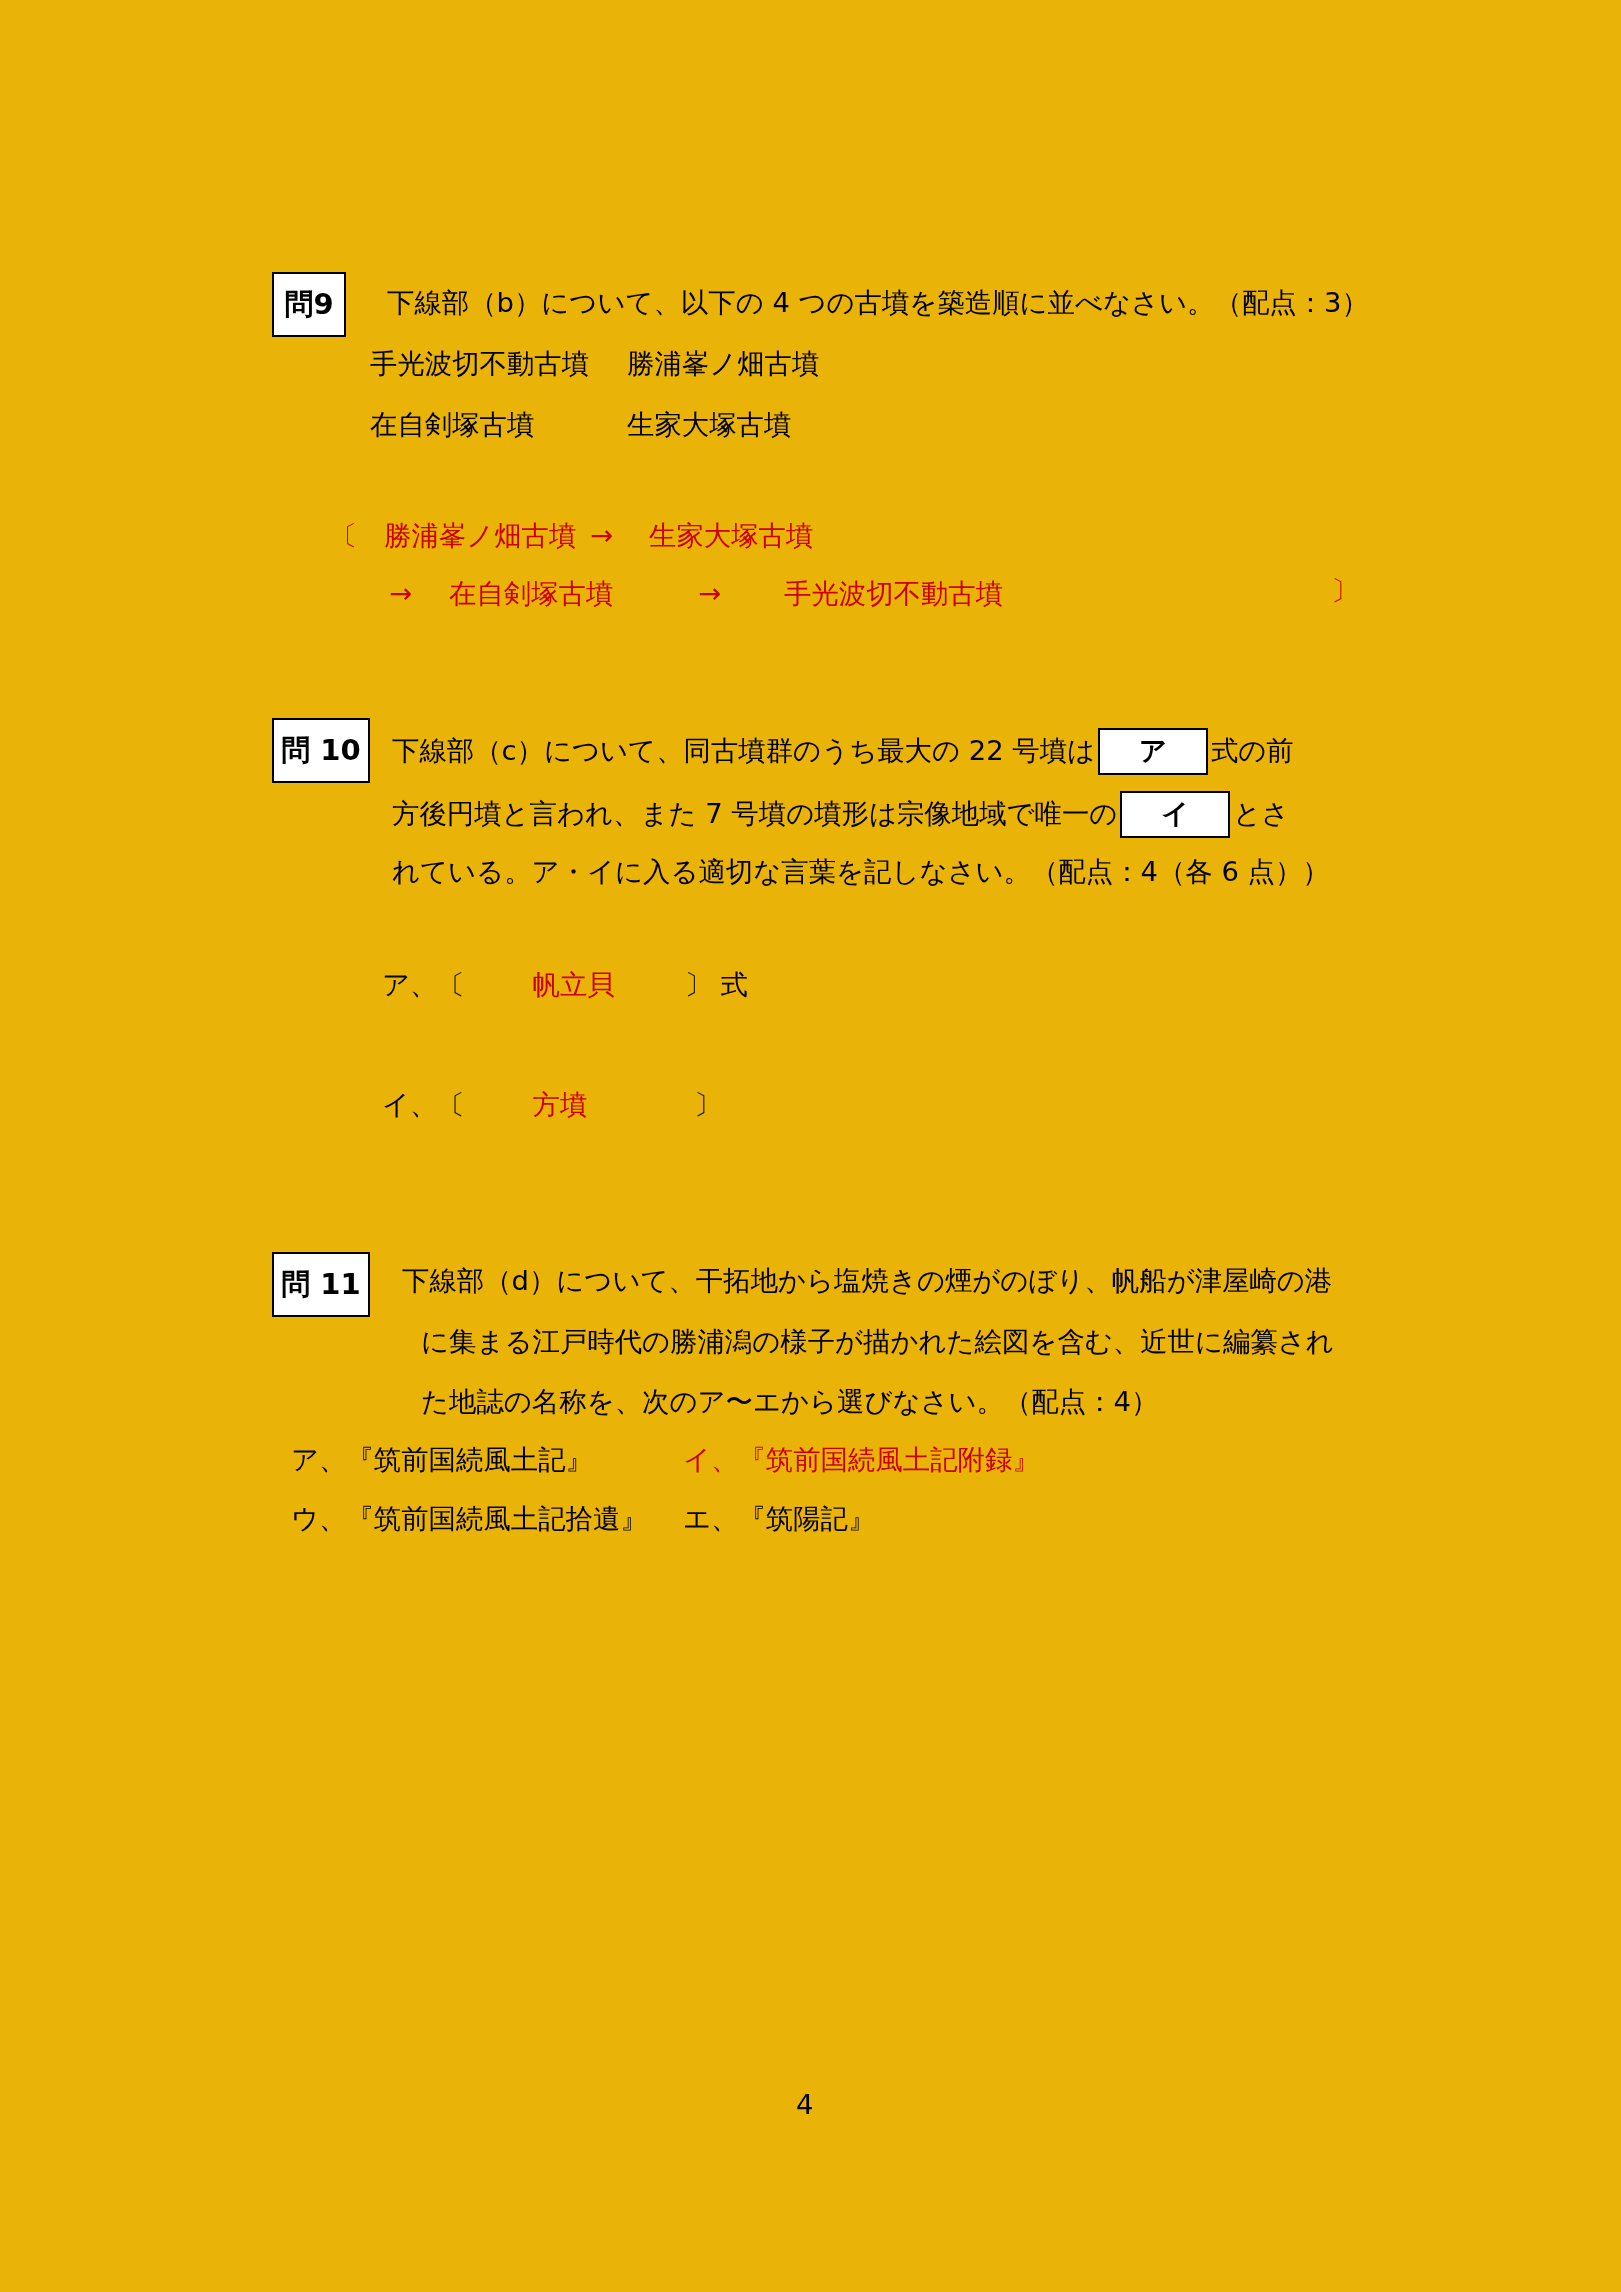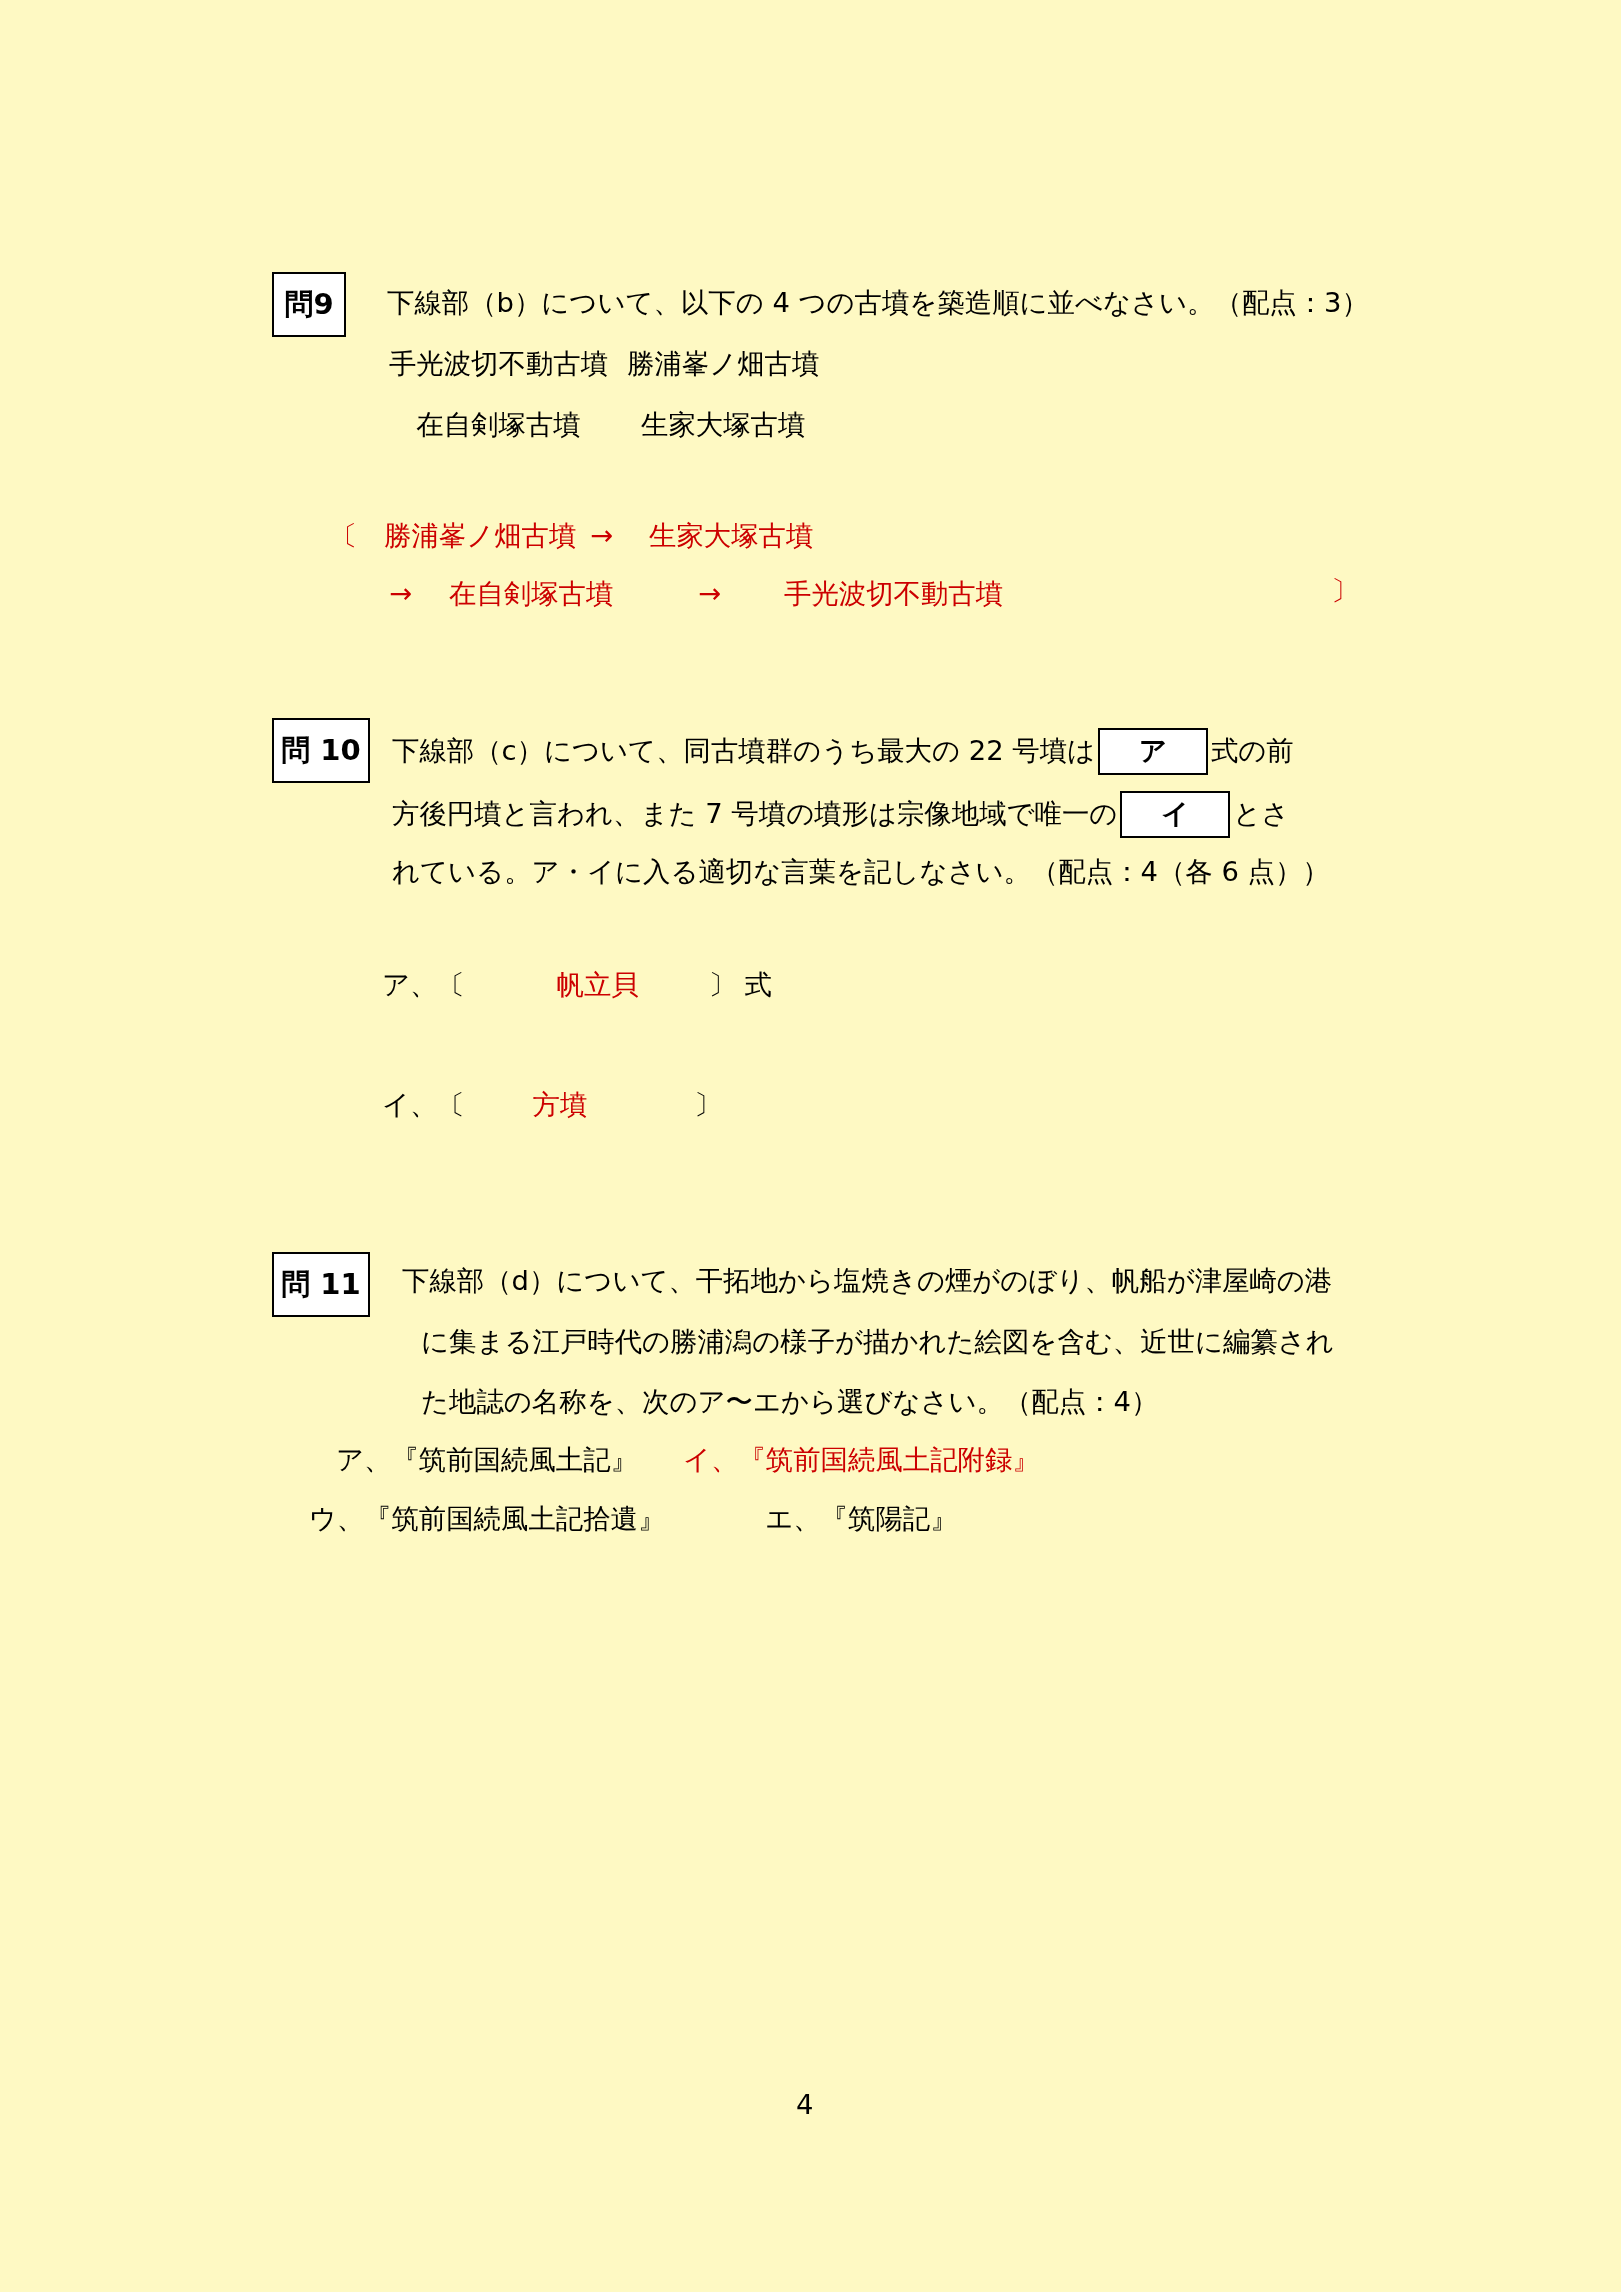--- a/index.html
+++ b/index.html
@@ -1,19 +1,19 @@
 <!DOCTYPE html>
 <html><head>
 <meta charset="utf-8">
 <style>
   html,body{margin:0;padding:0;background:#ffffff;}
   .page{
-    position:relative;width:1621px;height:2293px;background:#fef9c3;
+    position:relative;width:1621px;height:2293px;background:#eab308;
     font-family:"DejaVu Sans","Liberation Sans",sans-serif;
-    color:#000000;font-size:27.4px;line-height:1.25;overflow:hidden;text-align:center;
+    color:#000000;font-size:27.4px;line-height:1.25;overflow:hidden;
   }
   .abs{position:absolute;white-space:nowrap;}
   .red{color:#cc0000;}
   .qbox{
     position:absolute;border:2.9px solid #000;background:#fff;
     display:flex;align-items:center;justify-content:center;
     font-weight:bold;font-size:29px;box-sizing:border-box;
   }
   .qline{display:flex;align-items:center;}
   .blank-box{
@@ -70,21 +70,21 @@
     <span class="blank-box">
       <span>イ</span>
     </span>
     <span>とさ</span>
   </div>
 
   <div class="abs" style="left:392px;top:855px">れている。ア・イに入る適切な言葉を記しなさい。（配点：4（各 6 点））</div>
 
   <div class="abs" style="left:382px;top:968px">
     <span>ア、〔</span>
-    <span class="red" style="margin-left: 83px; color: rgb(204, 0, 0);">帆立貝</span>
+    <span class="red" style="margin-left: 59px; color: rgb(204, 0, 0);">帆立貝</span>
     <span style="margin-left:61px">〕 式</span>
   </div>
 
   <div class="abs" style="left:382px;top:1088px">
     <span>イ、〔</span>
     <span class="red" style="margin-left: 59px; color: rgb(204, 0, 0); margin-top: 24px;">方墳</span>
     <span style="margin-left:98px">〕</span>
   </div>
 
   <div class="qbox" style="left:272px;top:1252px;width:98px;height:65px">

